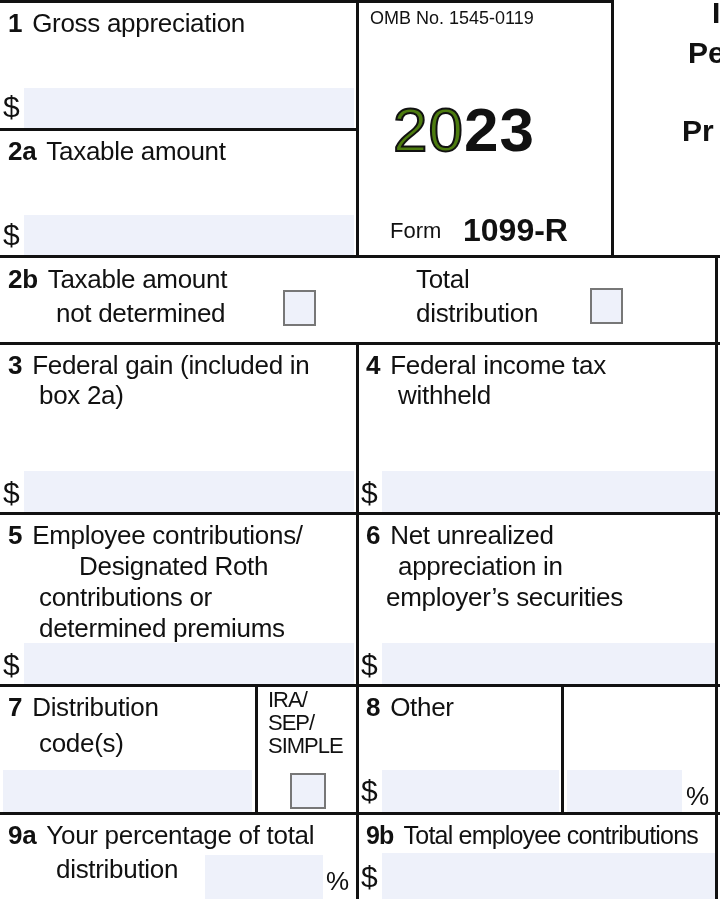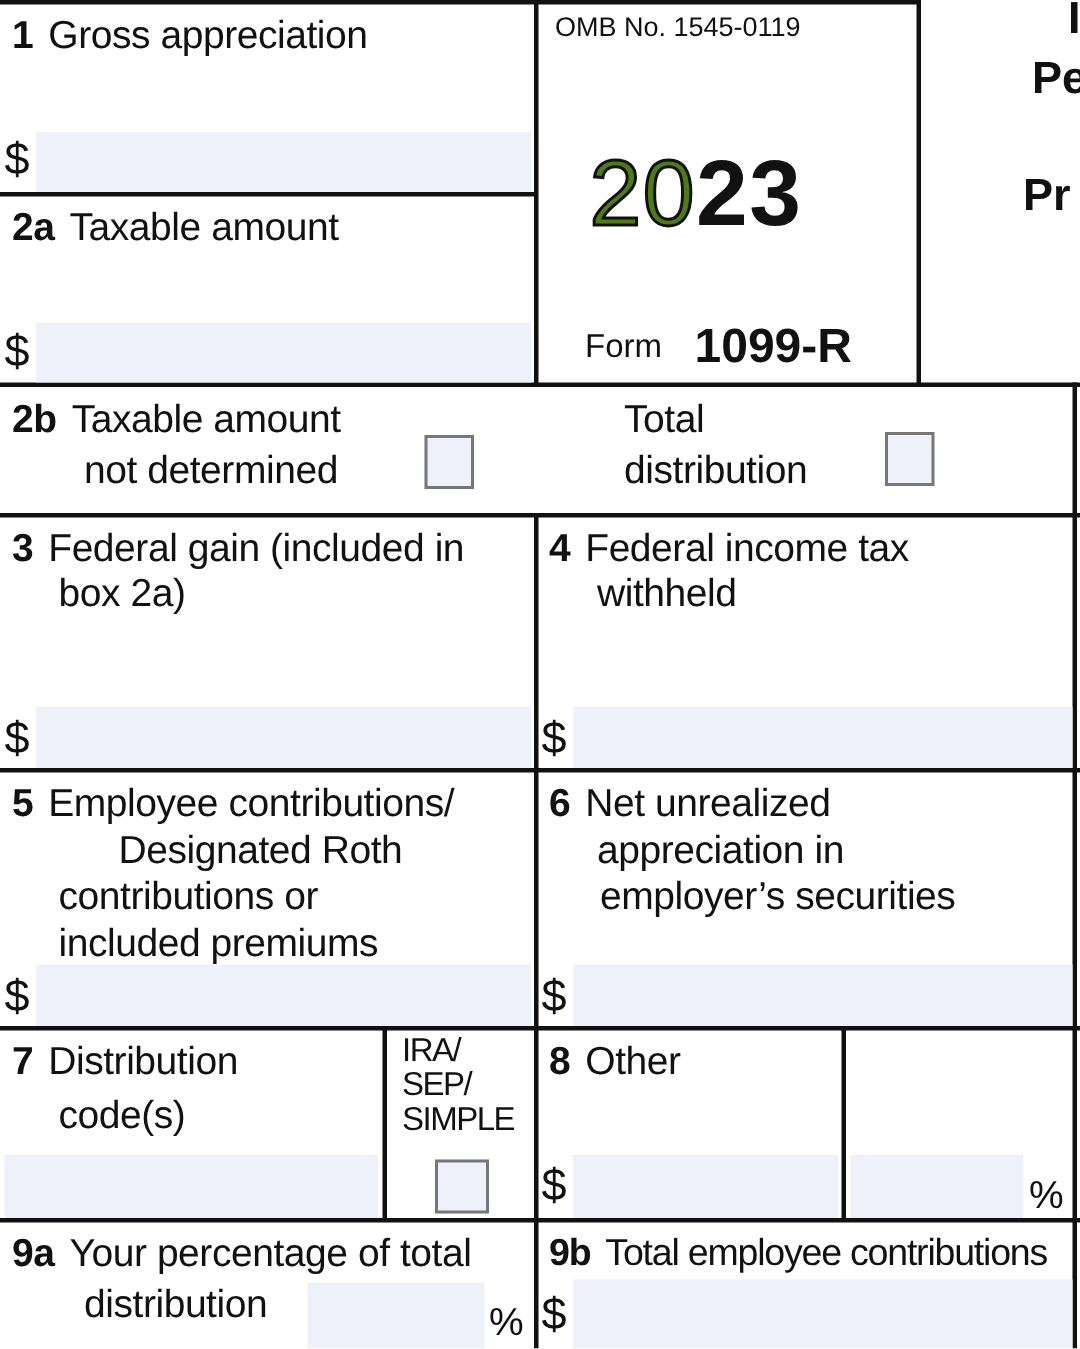--- a/index.html
+++ b/index.html
@@ -81,29 +81,29 @@
 </div>
 <div class="lbl" style="left:398px;top:380px;">withheld</div>
 <div class="fill" style="left:382px;top:471px;width:333px;height:41px;"></div>
 <div class="dollar" style="left:361px;top:478px;">$</div>
 
 <div class="lbl" style="left:8px;top:520px;">
   <span class="num">5</span><span>Employee contributions/</span>
 </div>
 <div class="lbl" style="left:55px;top:551px;margin-left:24px;">Designated Roth</div>
 <div class="lbl" style="left:39px;top:582px;text-align:right;">contributions or</div>
-<div class="lbl" style="left:39px;top:613px;">included premiums</div>
+<div class="lbl" style="left:39px;top:613px;">determined premiums</div>
 <div class="fill" style="left:24px;top:643px;width:330px;height:41px;"></div>
 <div class="dollar" style="left:3px;top:650px;">$</div>
 
 <div class="lbl" style="left:366px;top:520px;">
   <span class="num">6</span><span>Net unrealized</span>
 </div>
 <div class="lbl" style="left:398px;top:551px;">appreciation in</div>
-<div class="lbl" style="left:400px;top:582px;">employer’s securities</div>
+<div class="lbl" style="left:386px;top:582px;">employer’s securities</div>
 <div class="fill" style="left:382px;top:643px;width:333px;height:41px;"></div>
 <div class="dollar" style="left:361px;top:650px;">$</div>
 
 <div class="lbl" style="left:8px;top:692px;">
   <span class="num">7</span><span>Distribution</span>
 </div>
 <div class="lbl" style="left:39px;top:728px;">code(s)</div>
 <div class="fill" style="left:3px;top:770px;width:249px;height:42px;"></div>
 
 <div class="abs" style="left:268px;top:688px;font-size:22px;line-height:23px;letter-spacing:-1px;">

